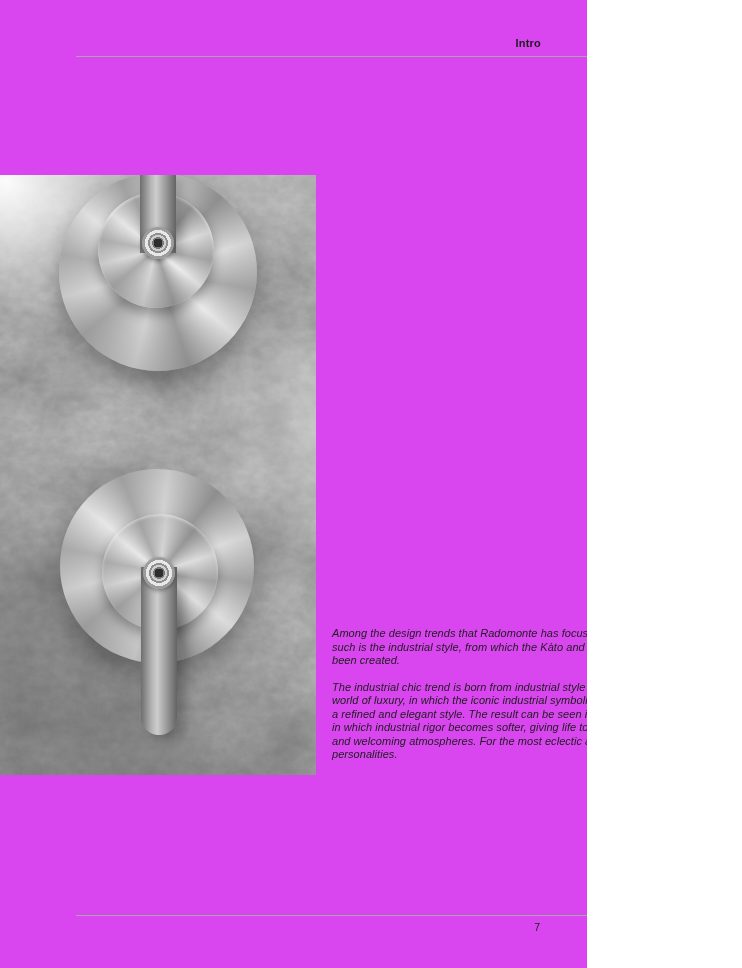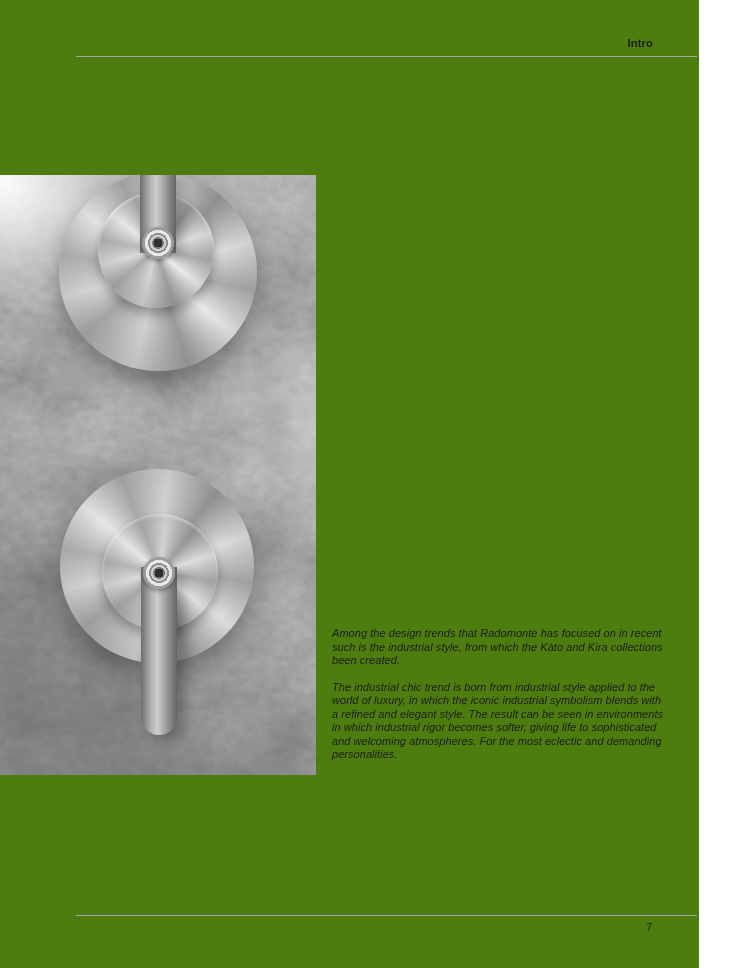--- a/index.html
+++ b/index.html
@@ -1,20 +1,20 @@
 <!DOCTYPE html>
 <html><head>
 <meta charset="utf-8">
 <style>
   html, body { margin: 0; padding: 0; background: #ffffff; }
   .page {
     position: relative;
-    width: 699px;
+    width: 587px;
     height: 968px;
-    background: #4d7c0f;
+    background: #d946ef;
     overflow: hidden;
     font-family: "Liberation Sans", sans-serif;
   }
 
   
   .header-title {
     position: absolute;
     top: 37px;
     right: 46px;
     font-size: 11px;

